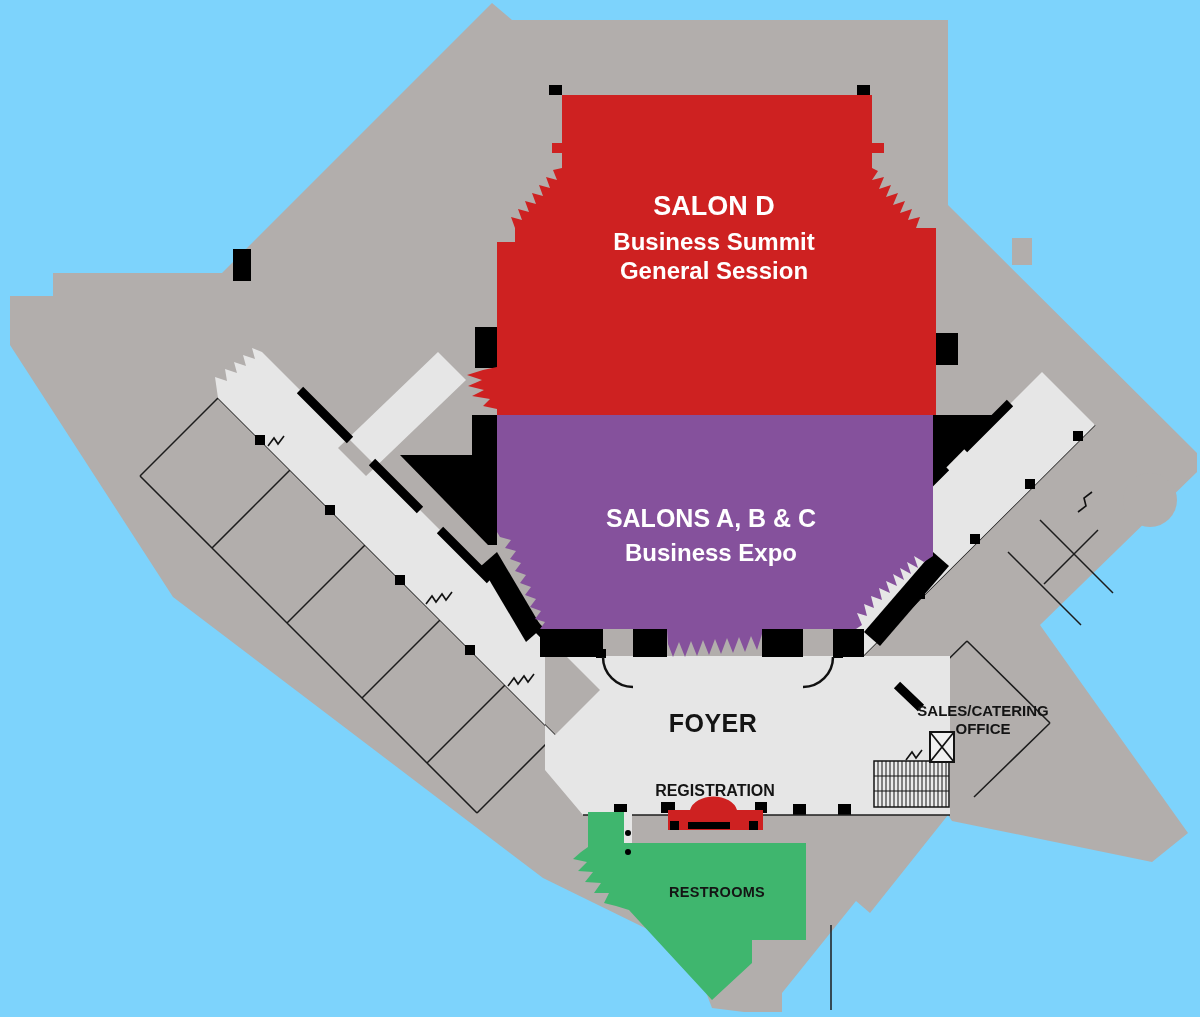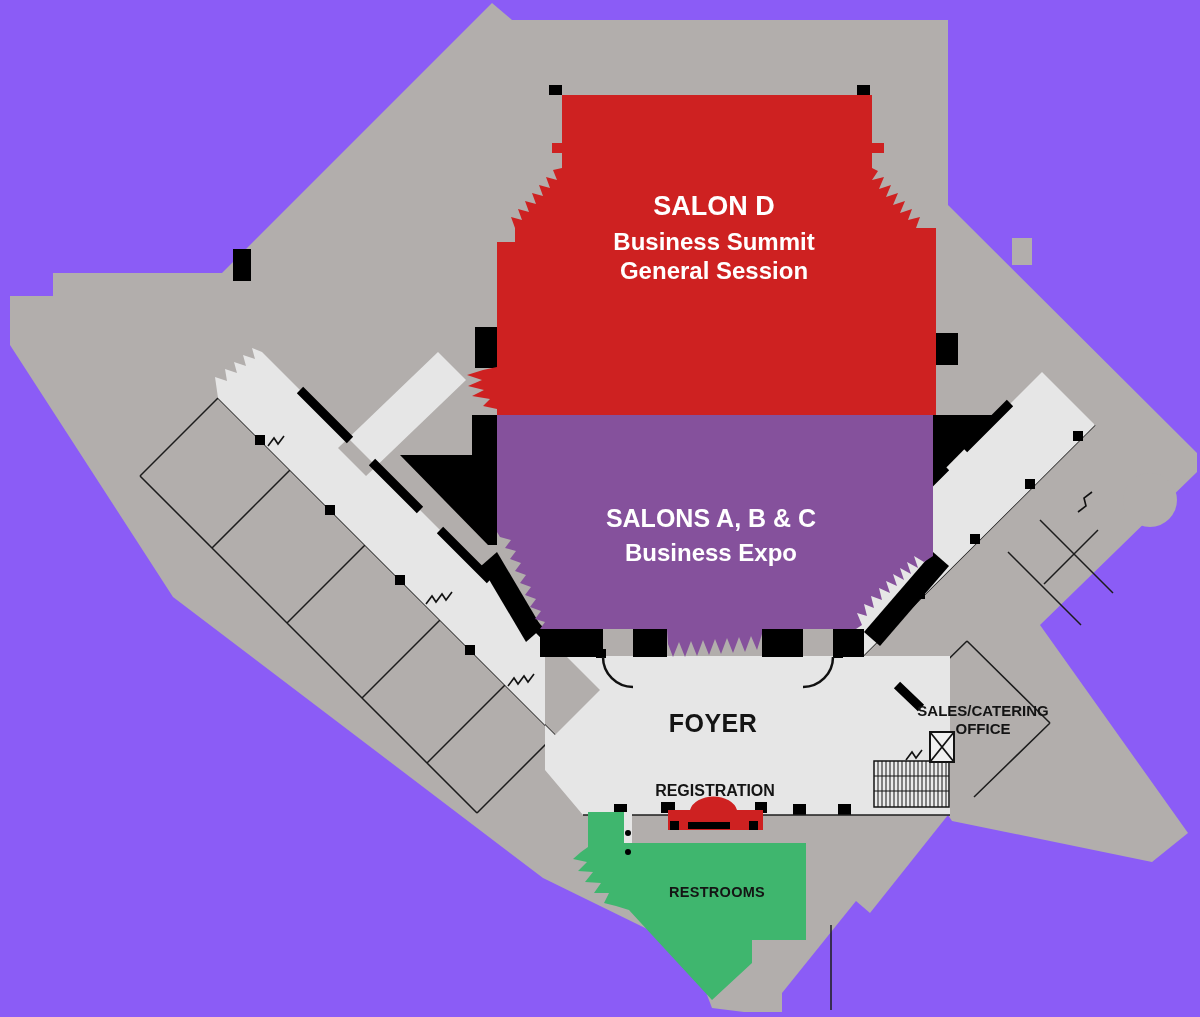--- a/index.html
+++ b/index.html
@@ -1,16 +1,16 @@
 <!DOCTYPE html>
 <html><head>
 <meta charset="utf-8">
 <style>
   html,body{margin:0;padding:0;background:#000;}
-  .plan-wrap{position:relative;width:1200px;height:1017px;background:#8b5cf6;overflow:hidden;}
+  .plan-wrap{position:relative;width:1200px;height:1017px;background:#7dd3fc;overflow:hidden;}
   svg{display:block;}
   text{font-family:"Liberation Sans","DejaVu Sans",sans-serif;text-anchor:middle;}
   .room-label-lg{font-size:27px;font-weight:700;}
   .room-label-md{font-size:24px;font-weight:700;}
   .room-label-md2{font-size:25px;font-weight:700;}
   .area-label{font-size:25px;font-weight:700;letter-spacing:.5px;}
   .small-label{font-size:16px;font-weight:700;}
   .small-label2{font-size:15px;font-weight:700;}
   .rest-label{font-size:14.5px;font-weight:600;letter-spacing:.3px;}
   .wall{fill:#000;}

